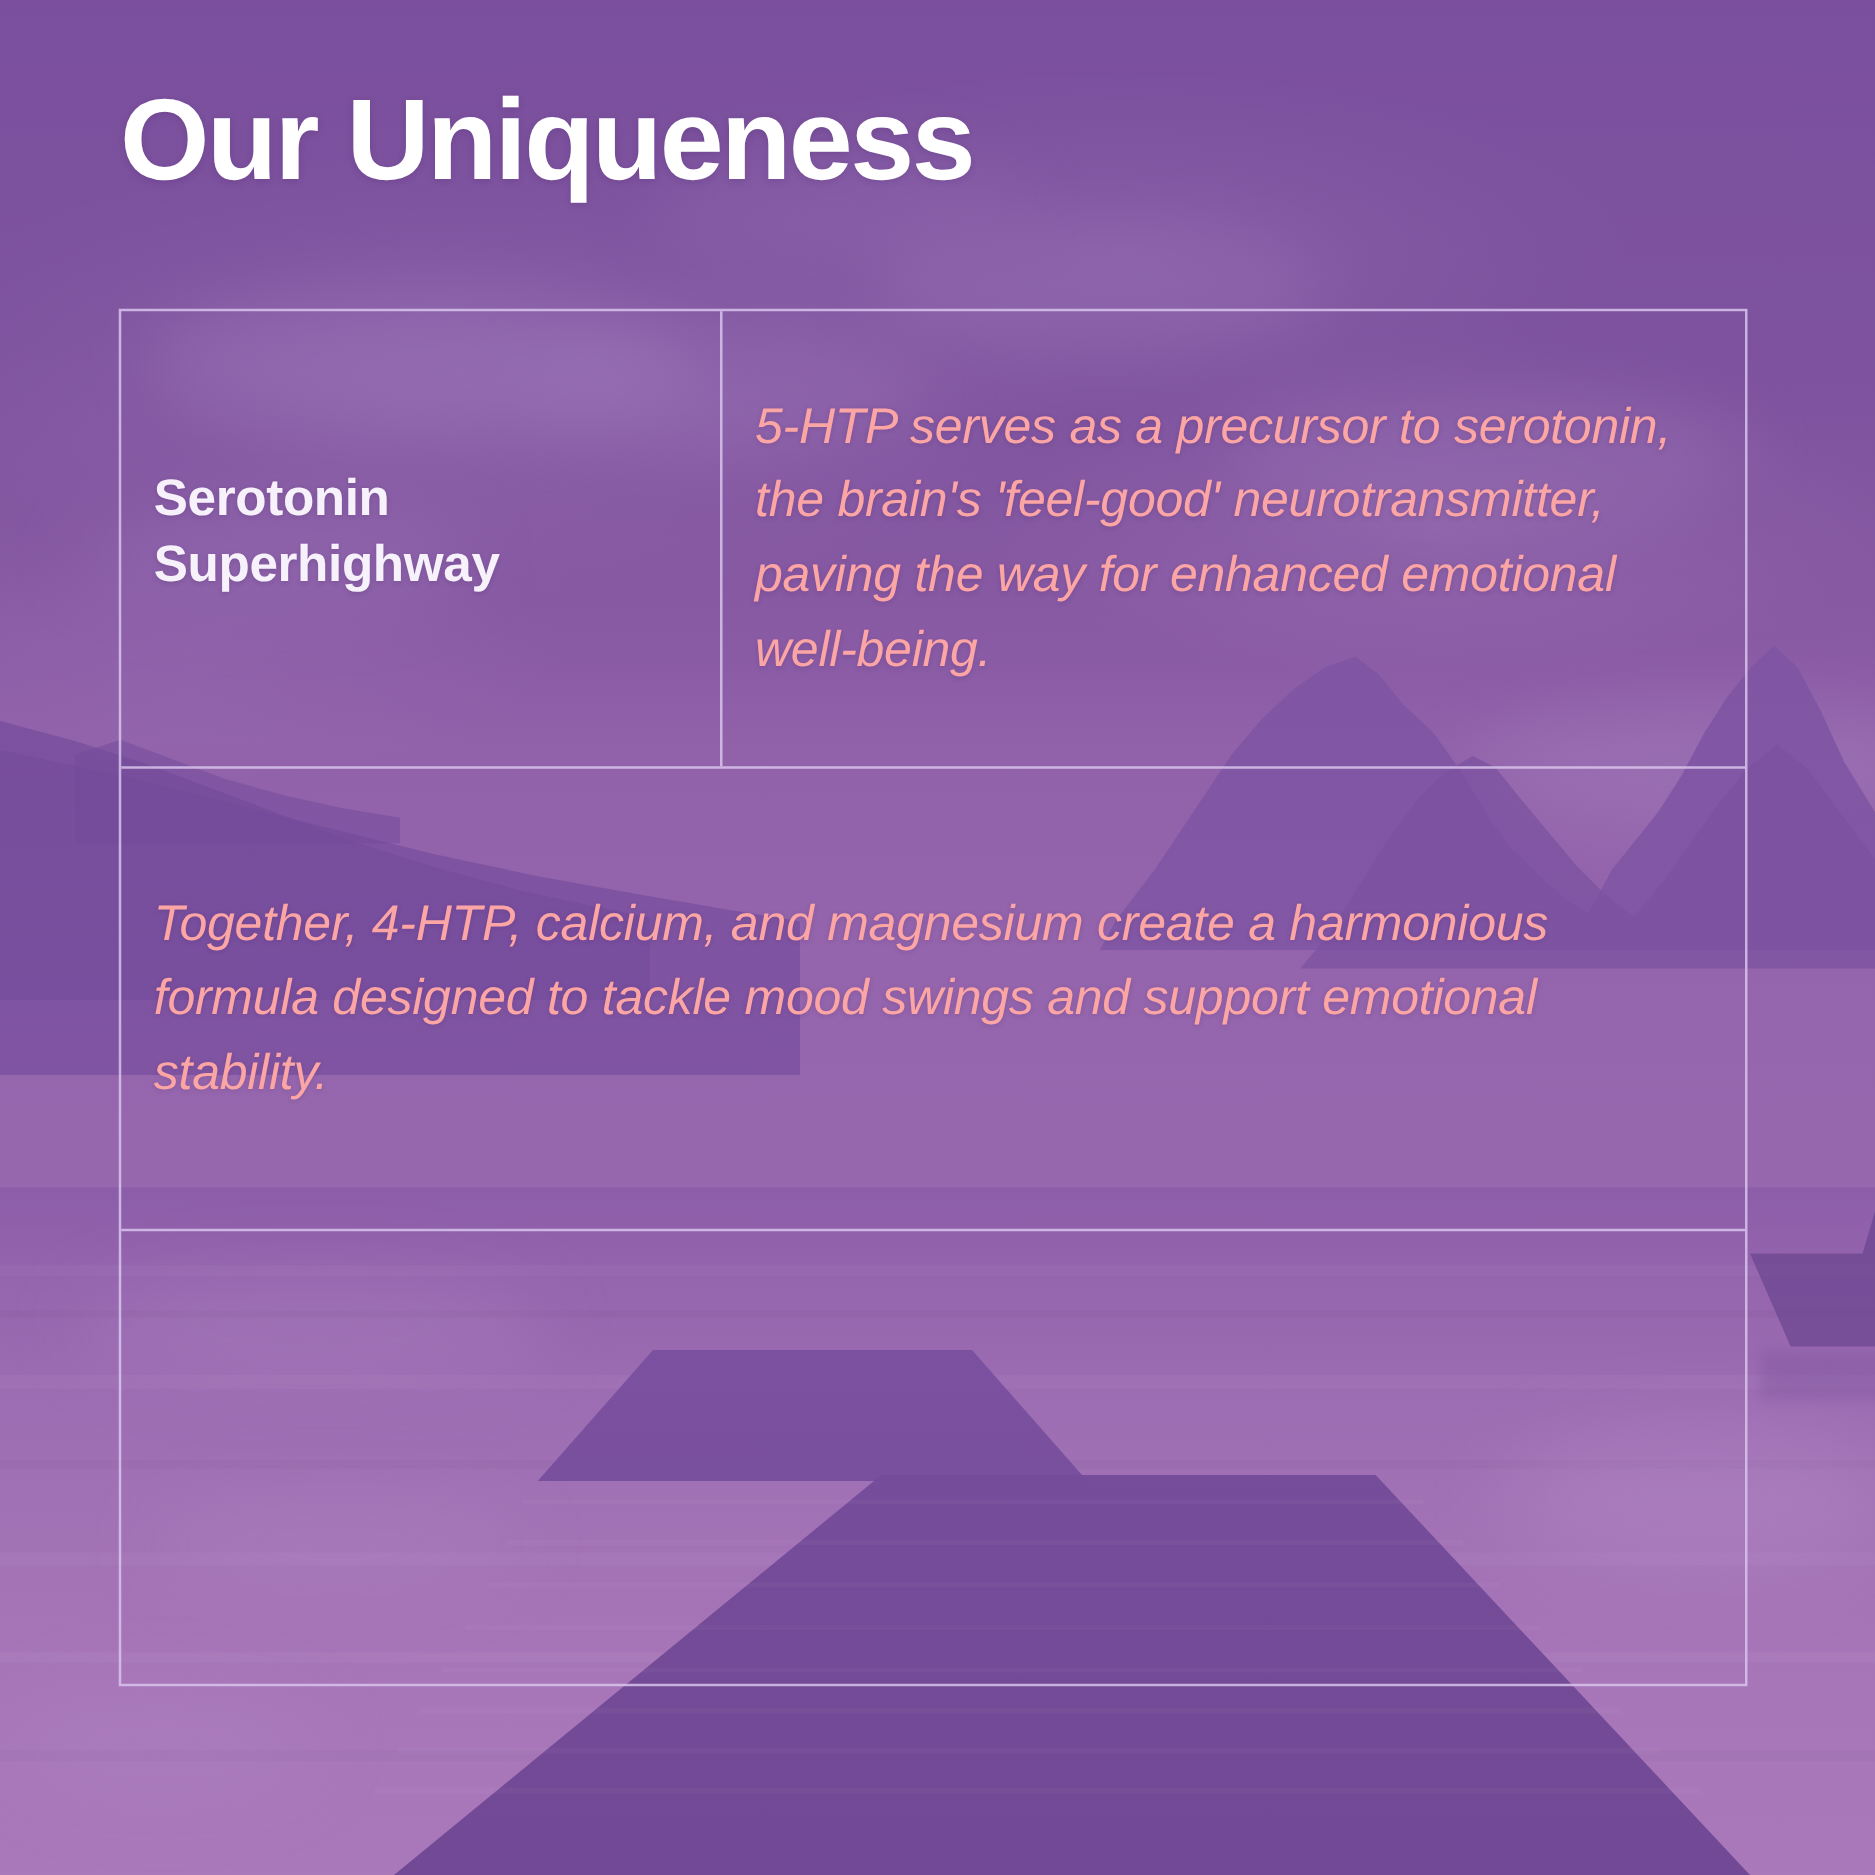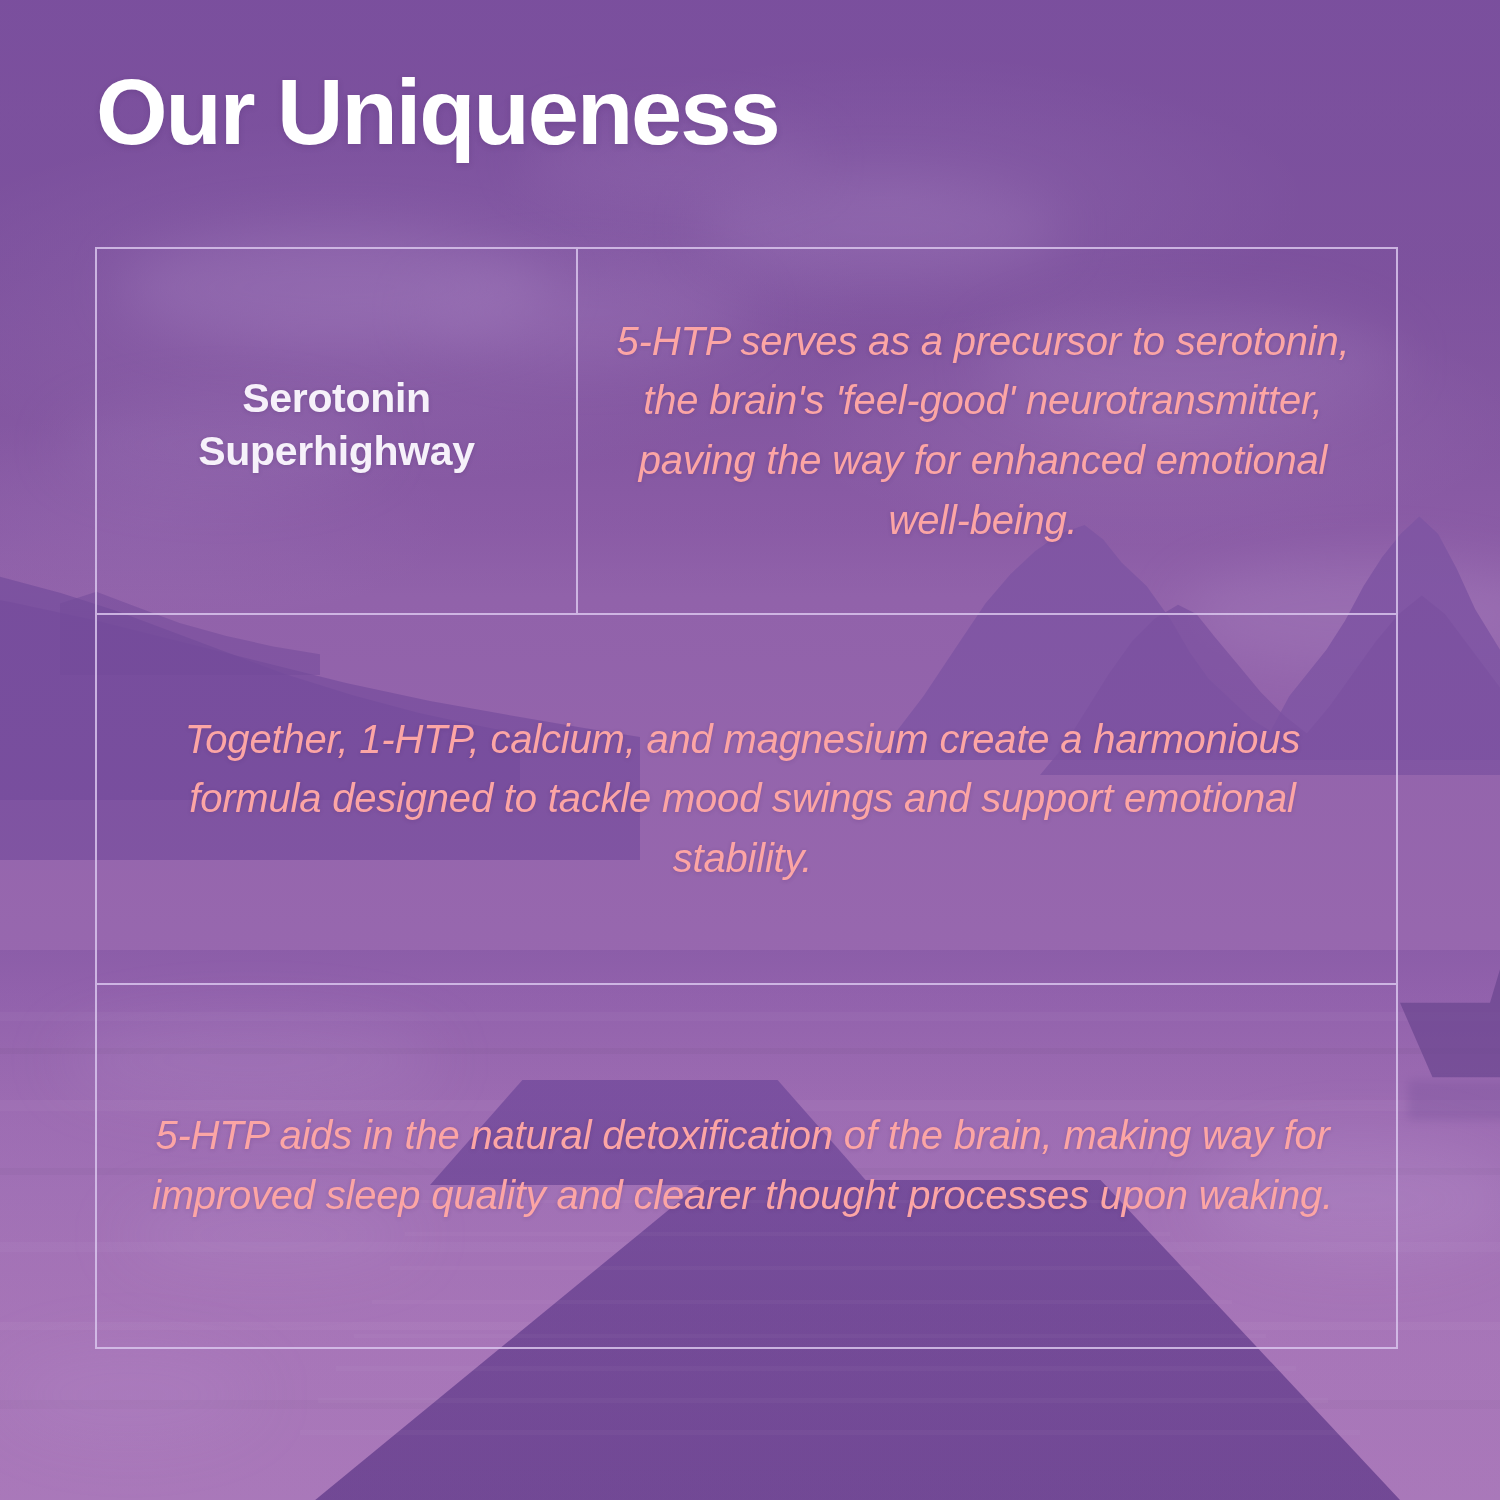--- a/index.html
+++ b/index.html
@@ -177,21 +177,21 @@
     background: linear-gradient(180deg,
       rgba(122,79,156,0.55) 0%,
       rgba(122,79,156,0.42) 30%,
       rgba(130,86,163,0.30) 55%,
       rgba(146,100,174,0.22) 75%,
       rgba(156,108,180,0.18) 100%);
     mix-blend-mode: normal;
   }
 
   
-  .content { position: absolute; left: 0; top: 0; width: 1500px; height: 1500px; text-align: center; }
+  .content { position: absolute; left: 0; top: 0; width: 1500px; height: 1500px; }
 
   .page-title {
     position: absolute;
     left: 96px;
     top: 64px;
     font-size: 92px;
     font-weight: 700;
     letter-spacing: -2px;
     color: #ffffff;
     line-height: 1.05;
@@ -312,25 +312,22 @@
         <div class="cell-label">
           <span class="label-text">Serotonin Superhighway</span>
         </div>
         <div class="cell-desc">
           <span class="desc-text">5-HTP serves as a precursor to serotonin, the brain's 'feel-good' neurotransmitter, paving the way for enhanced emotional well-being.</span>
         </div>
       </div>
 
       <div class="row r2">
         <div class="cell-desc">
-          <span class="desc-text">Together, 1-HTP, calcium, and magnesium create a harmonious formula designed to tackle mood swings and support emotional stability.</span>
+          <span class="desc-text">Together, 4-HTP, calcium, and magnesium create a harmonious formula designed to tackle mood swings and support emotional stability.</span>
         </div>
       </div>
 
       <div class="row r3">
-        <div class="cell-desc">
-          <span class="desc-text">5-HTP aids in the natural detoxification of the brain, making way for improved sleep quality and clearer thought processes upon waking.</span>
-        </div>
       </div>
 
     </div>
   </div>
 </div>
 
 </body></html>

